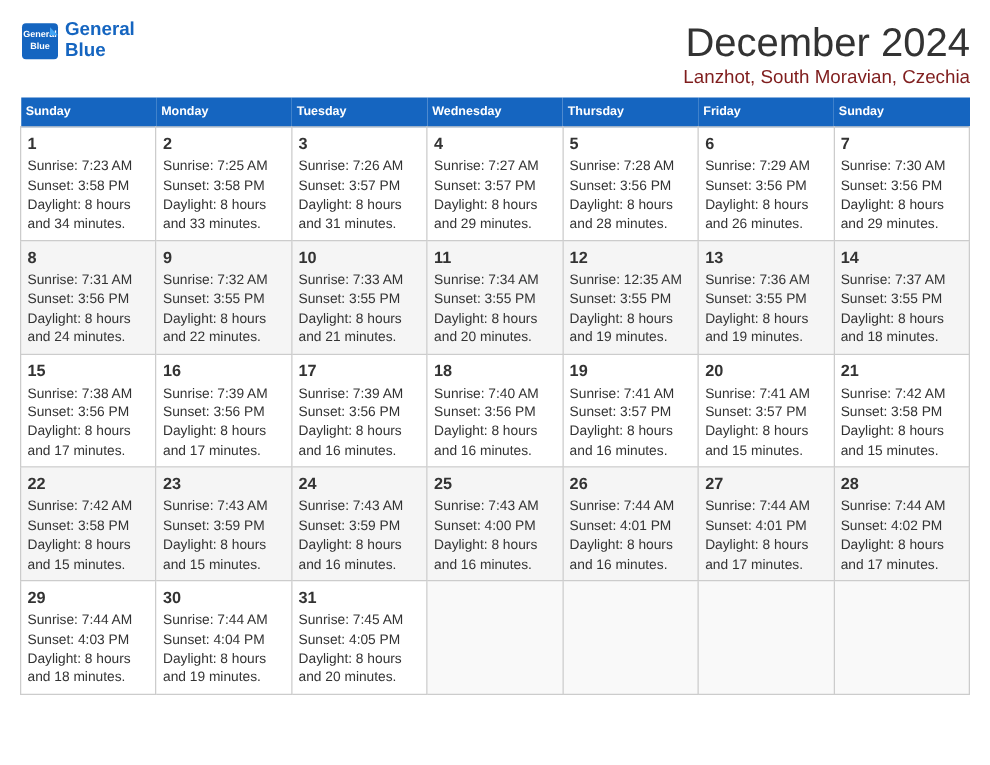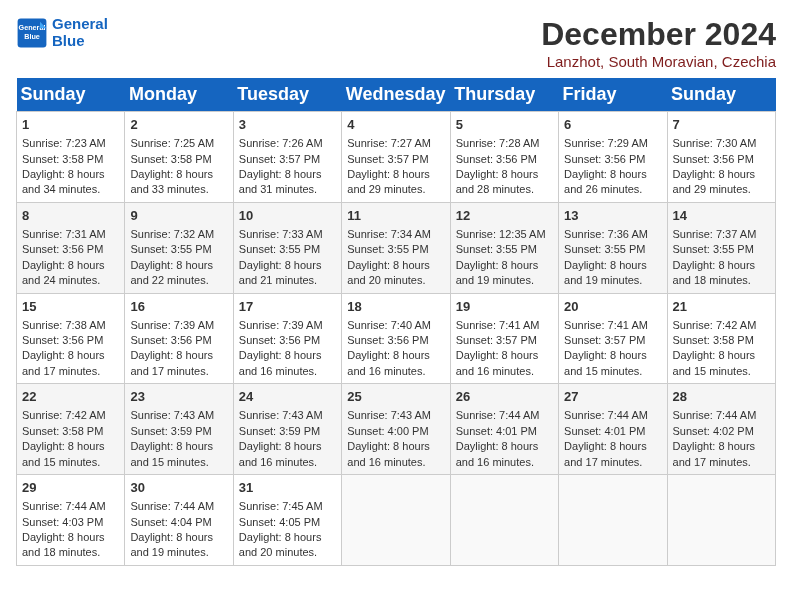--- a/index.html
+++ b/index.html
@@ -23,38 +23,38 @@
     }
     .logo-icon {
       width: 32px;
       height: 32px;
     }
     .title-area {
       text-align: right;
     }
     .main-title {
       font-size: 32px;
-      font-weight: bold;
+      font-weight: normal;
       color: #333;
     }
     .subtitle {
       font-size: 15px;
       color: #7f1d1d;
     }
     table {
       width: 100%;
       border-collapse: collapse;
       font-size: 11px;
     }
     thead th {
       background-color: #1565c0;
       color: #fff;
       padding: 6px 4px;
       text-align: left;
-      font-size: 18px;
+      font-size: 10px;
       font-weight: bold;
     }
     tbody td {
       border: 1px solid #ccc;
       vertical-align: top;
       padding: 4px 5px;
       color: #333;
       line-height: 1.4;
       width: calc(100% / 7);
       min-height: 80px;

